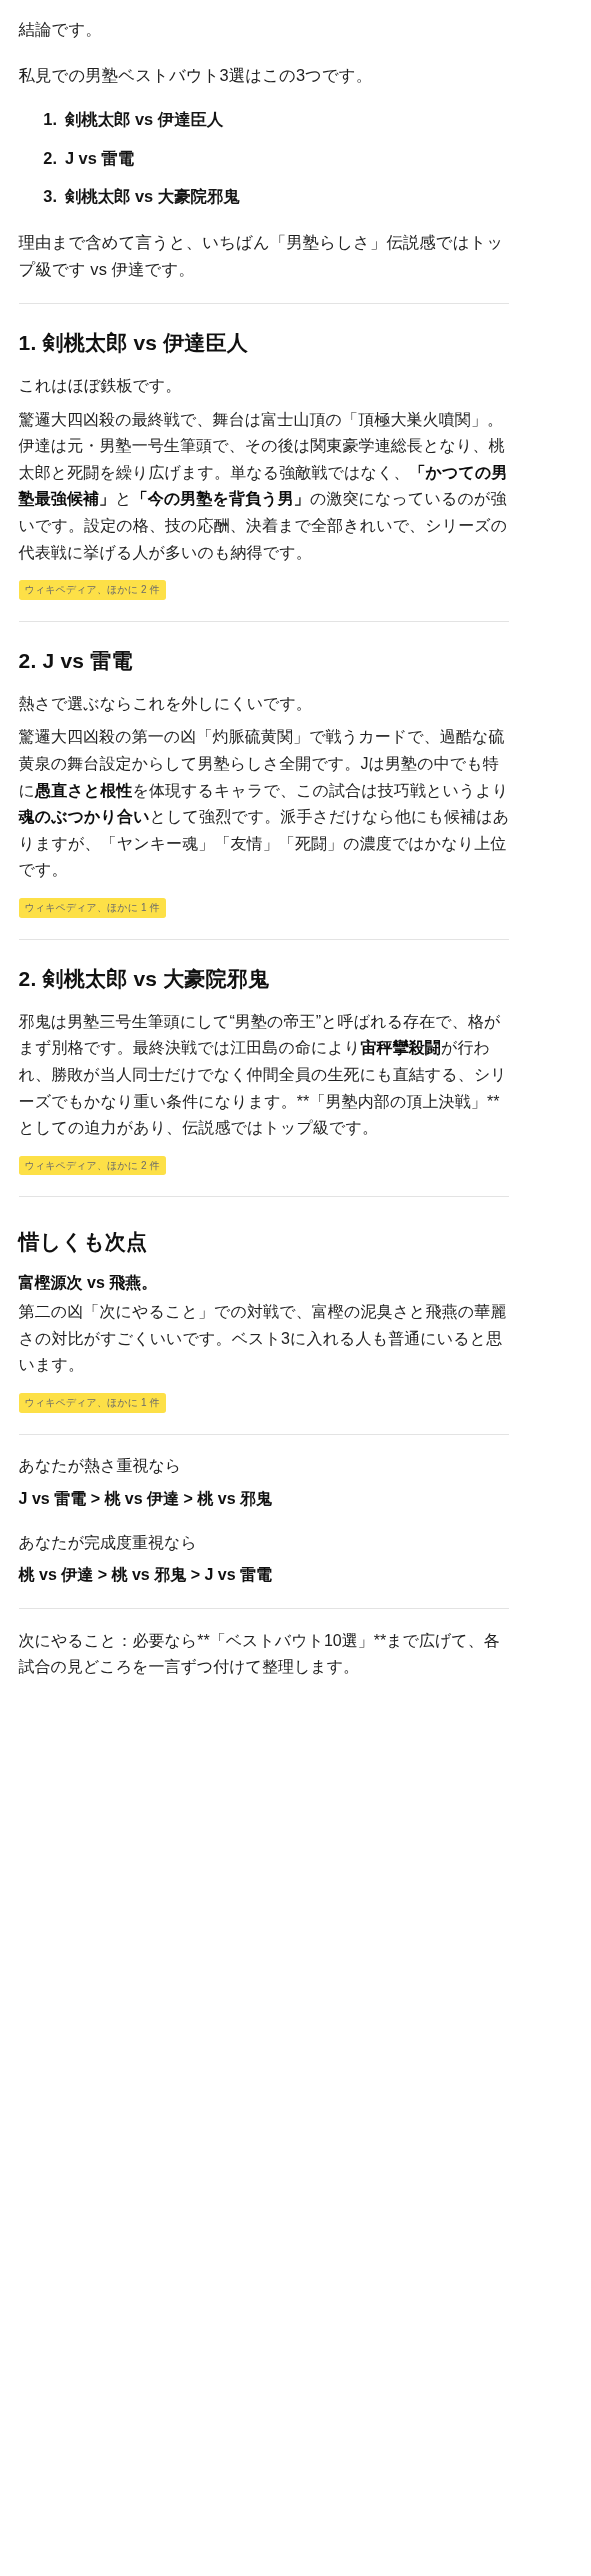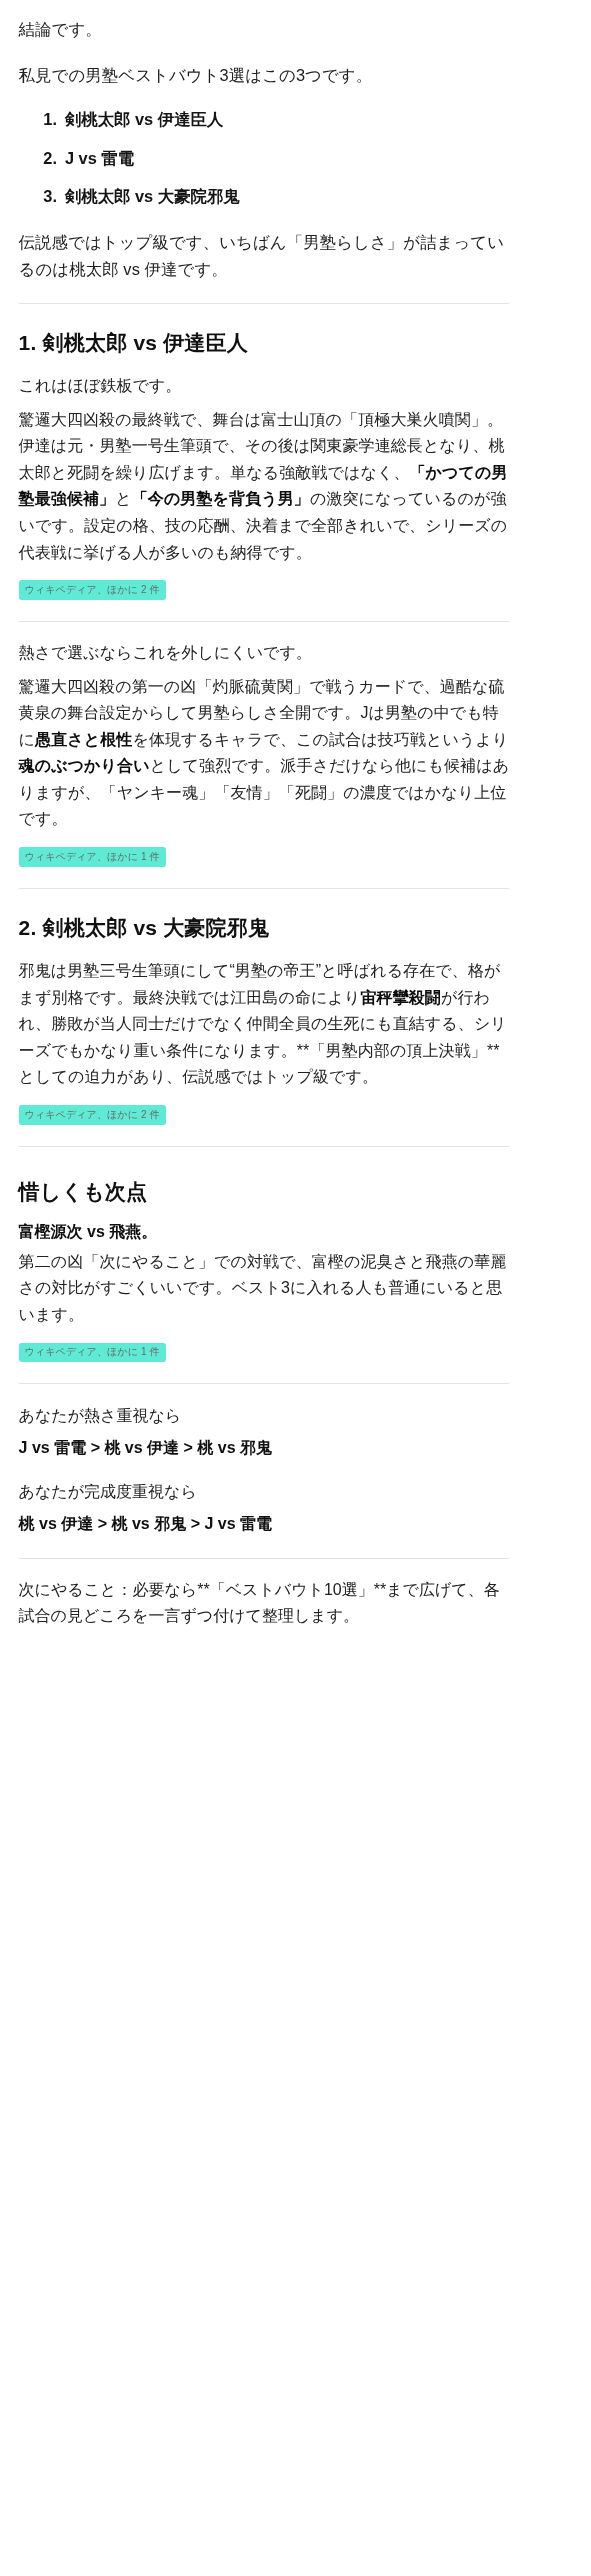--- a/index.html
+++ b/index.html
@@ -65,21 +65,21 @@
     letter-spacing: 0.1px;
   }
   .body-text b, .body-text strong {
     font-weight: 700;
     color: #0d0d0d;
   }
   .cite {
     display: inline-block;
     font-size: 10px;
     color: #6a6a6a;
-    background: #5eead4;
+    background: #fde047;
     border-radius: 2.7px;
     padding: 2.7px 6px;
     margin-top: 4.4px;
     vertical-align: middle;
     letter-spacing: 0.1px;
   }
   .cite-block {
     margin: 3.3px 0 0 0;
   }
   .lead {
@@ -124,33 +124,34 @@
 
   <p class="para intro-first">結論です。</p>
   <p class="para">私見での男塾ベストバウト3選はこの3つです。</p>
 
   <ol class="main-list">
     <li>剣桃太郎 vs 伊達臣人</li>
     <li>J vs 雷電</li>
     <li>剣桃太郎 vs 大豪院邪鬼</li>
   </ol>
 
-  <p class="para">伝説感ではトップ級です、いちばん「男塾らしさ」が詰まっているのは桃太郎 vs 伊達です。</p>
+  <p class="para">理由まで含めて言うと、いちばん「男塾らしさ」伝説感ではトップ級です vs 伊達です。</p>
 
   <hr class="hr">
 
   <h2 class="section">1. 剣桃太郎 vs 伊達臣人</h2>
   <p class="lead">これはほぼ鉄板です。</p>
   <p class="body-text">驚邏大四凶殺の最終戦で、舞台は富士山頂の「頂極大巣火噴関」。伊達は元・男塾一号生筆頭で、その後は関東豪学連総長となり、桃太郎と死闘を繰り広げます。単なる強敵戦ではなく、<b>「かつての男塾最強候補」</b>と<b>「今の男塾を背負う男」</b>の激突になっているのが強いです。設定の格、技の応酬、決着まで全部きれいで、シリーズの代表戦に挙げる人が多いのも納得です。</p>
   <div class="cite-block">
     <span class="cite">ウィキペディア、ほかに 2 件</span>
   </div>
 
   <hr class="hr">
 
+  <h2 class="section">2. J vs 雷電</h2>
   <p class="lead">熱さで選ぶならこれを外しにくいです。</p>
   <p class="body-text">驚邏大四凶殺の第一の凶「灼脈硫黄関」で戦うカードで、過酷な硫黄泉の舞台設定からして男塾らしさ全開です。Jは男塾の中でも特に<b>愚直さと根性</b>を体現するキャラで、この試合は技巧戦というより<b>魂のぶつかり合い</b>として強烈です。派手さだけなら他にも候補はありますが、「ヤンキー魂」「友情」「死闘」の濃度ではかなり上位です。</p>
   <div class="cite-block">
     <span class="cite">ウィキペディア、ほかに 1 件</span>
   </div>
 
   <hr class="hr">
 
   <h2 class="section">2. 剣桃太郎 vs 大豪院邪鬼</h2>
   <p class="body-text">邪鬼は男塾三号生筆頭にして“男塾の帝王”と呼ばれる存在で、格がまず別格です。最終決戦では江田島の命により<b>宙秤攣殺闘</b>が行われ、勝敗が当人同士だけでなく仲間全員の生死にも直結する、シリーズでもかなり重い条件になります。**「男塾内部の頂上決戦」**としての迫力があり、伝説感ではトップ級です。</p>

